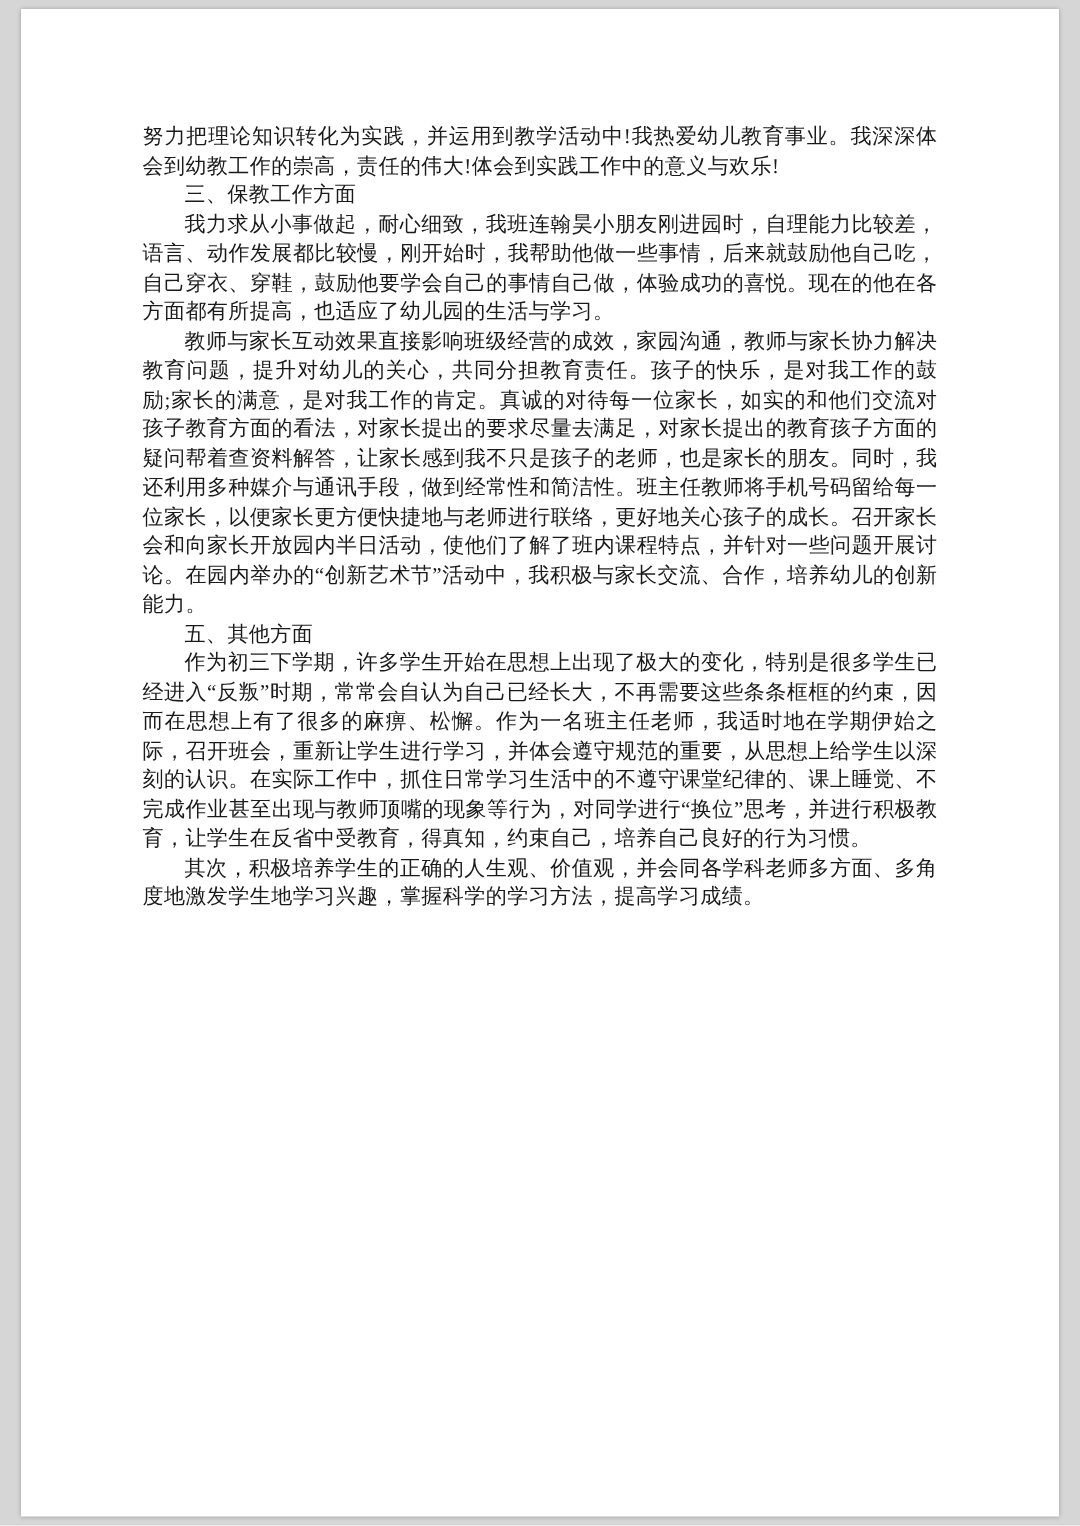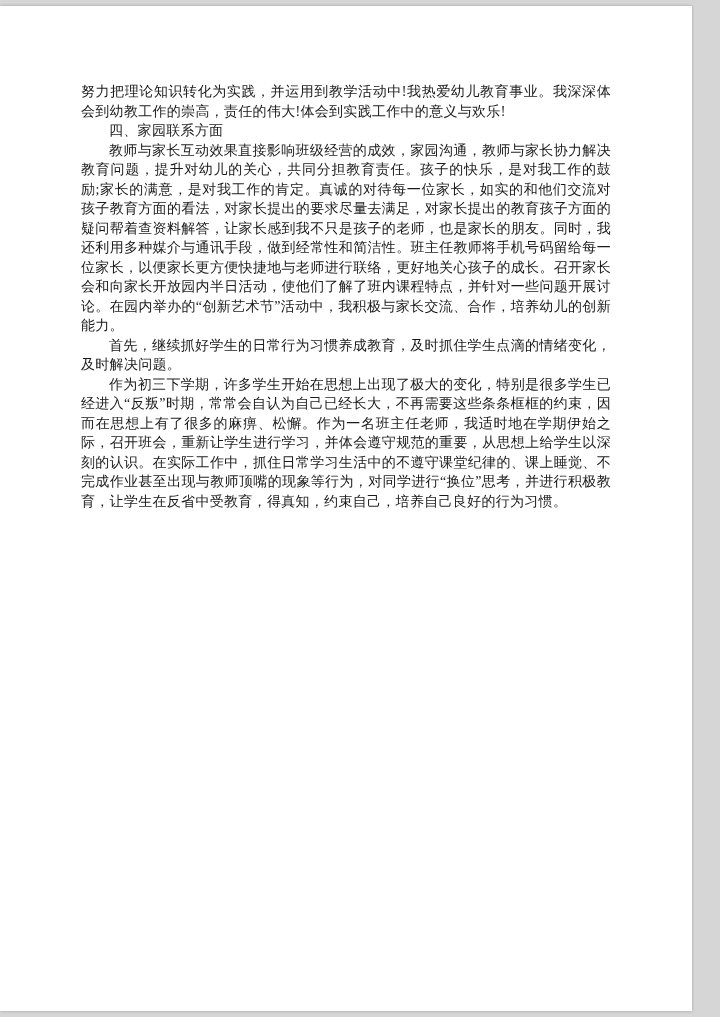--- a/index.html
+++ b/index.html
@@ -13,21 +13,21 @@
     font-family: "Liberation Serif", "DejaVu Serif", serif;
     overflow: hidden;
   }
   .canvas {
     position: relative;
     width: 720px;
     height: 1017px;
   }
   .doc-page {
     position: absolute;
-    left: 0;
+    left: 14px;
     top: 6px;
     width: 692px;
     height: 1005px;
     background: #ffffff;
     box-shadow: 0 0 3px rgba(0,0,0,0.25);
     box-sizing: border-box;
   }
   .doc-content {
     box-sizing: border-box;
     padding: 76px 81px 0 81px;
@@ -46,19 +46,21 @@
     text-indent: 2em;
   }
 </style>
 </head>
 <body>
 
 <div class="canvas">
   <div class="doc-page">
     <div class="doc-content">
         <p class="para">努力把理论知识转化为实践，并运用到教学活动中!我热爱幼儿教育事业。我深深体会到幼教工作的崇高，责任的伟大!体会到实践工作中的意义与欢乐!</p>
-        <p class="para indent">四、家园联系方面</p>
+        <p class="para indent">三、保教工作方面</p>
+        <p class="para indent">我力求从小事做起，耐心细致，我班连翰昊小朋友刚进园时，自理能力比较差，语言、动作发展都比较慢，刚开始时，我帮助他做一些事情，后来就鼓励他自己吃，自己穿衣、穿鞋，鼓励他要学会自己的事情自己做，体验成功的喜悦。现在的他在各方面都有所提高，也适应了幼儿园的生活与学习。</p>
         <p class="para indent">教师与家长互动效果直接影响班级经营的成效，家园沟通，教师与家长协力解决教育问题，提升对幼儿的关心，共同分担教育责任。孩子的快乐，是对我工作的鼓励;家长的满意，是对我工作的肯定。真诚的对待每一位家长，如实的和他们交流对孩子教育方面的看法，对家长提出的要求尽量去满足，对家长提出的教育孩子方面的疑问帮着查资料解答，让家长感到我不只是孩子的老师，也是家长的朋友。同时，我还利用多种媒介与通讯手段，做到经常性和简洁性。班主任教师将手机号码留给每一位家长，以便家长更方便快捷地与老师进行联络，更好地关心孩子的成长。召开家长会和向家长开放园内半日活动，使他们了解了班内课程特点，并针对一些问题开展讨论。在园内举办的“创新艺术节”活动中，我积极与家长交流、合作，培养幼儿的创新能力。</p>
-        <p class="para indent">首先，继续抓好学生的日常行为习惯养成教育，及时抓住学生点滴的情绪变化，及时解决问题。</p>
+        <p class="para indent">五、其他方面</p>
         <p class="para indent">作为初三下学期，许多学生开始在思想上出现了极大的变化，特别是很多学生已经进入“反叛”时期，常常会自认为自己已经长大，不再需要这些条条框框的约束，因而在思想上有了很多的麻痹、松懈。作为一名班主任老师，我适时地在学期伊始之际，召开班会，重新让学生进行学习，并体会遵守规范的重要，从思想上给学生以深刻的认识。在实际工作中，抓住日常学习生活中的不遵守课堂纪律的、课上睡觉、不完成作业甚至出现与教师顶嘴的现象等行为，对同学进行“换位”思考，并进行积极教育，让学生在反省中受教育，得真知，约束自己，培养自己良好的行为习惯。</p>
+        <p class="para indent">其次，积极培养学生的正确的人生观、价值观，并会同各学科老师多方面、多角度地激发学生地学习兴趣，掌握科学的学习方法，提高学习成绩。</p>
       </div>
   </div>
 </div>
 
 </body></html>

